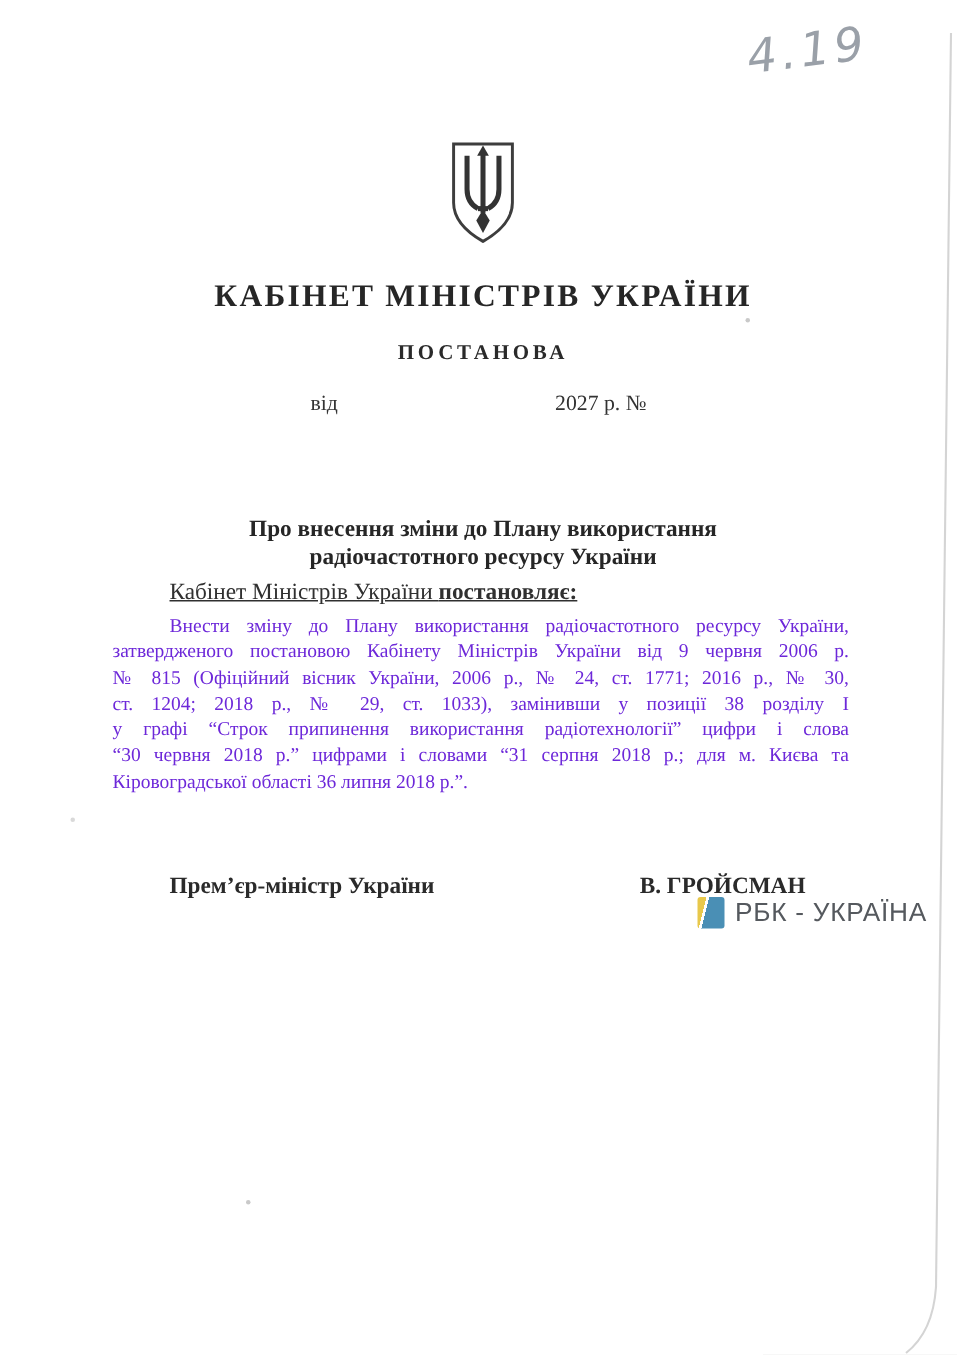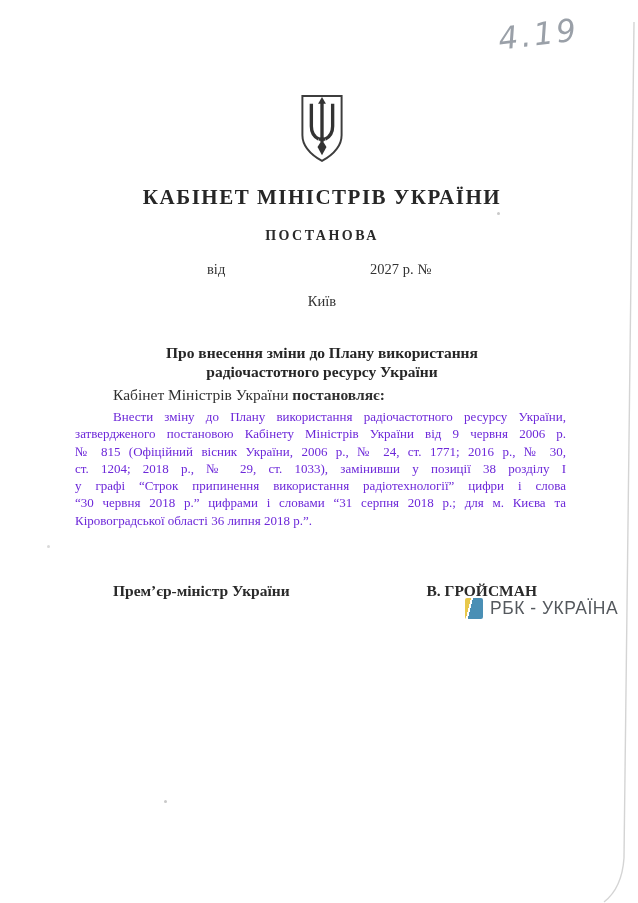--- a/index.html
+++ b/index.html
@@ -22,21 +22,21 @@
   .date-row{position:absolute;top:261px;left:0;width:638px;font-size:14.5px;color:#333;}
   .date-prefix{position:absolute;left:207px;}
   .date-value{position:absolute;left:370px;}
 
   .city{top:293px;font-size:14.5px;color:#333;}
 
   .subject{top:344px;font-size:15.5px;font-weight:700;line-height:18.5px;color:#262626;}
 
   
   .intro{position:absolute;left:75px;top:386px;width:491px;font-size:15.5px;color:#303030;}
-  .indent{padding-left:38px;}
+  .indent{padding-left:38px;text-decoration:underline;}
   .body-block{position:absolute;left:75px;top:408px;width:491px;font-size:13px;color:#6d28d9;}
   .jline{line-height:17.3px;text-align:justify;text-align-last:justify;white-space:normal;}
   .jline.first{padding-left:38px;}
   .jline.last{text-align-last:left;}
 
   .signature{position:absolute;left:75px;top:582px;width:462px;display:flex;
     justify-content:space-between;align-items:baseline;font-size:15.5px;font-weight:700;color:#2a2a2a;}
   .sig-title{padding-left:38px;}
 
   
@@ -71,21 +71,20 @@
   </div>
 
   <div class="center-col org-title">КАБІНЕТ МІНІСТРІВ УКРАЇНИ</div>
   <div class="center-col doc-type">ПОСТАНОВА</div>
 
   <div class="date-row">
     <span class="date-prefix">від</span>
     <span class="date-value">2027 р. №</span>
   </div>
 
-  <div class="center-col city">Київ</div>
 
   <div class="subject center-col">
     <div>Про внесення зміни до Плану використання</div>
     <div>радіочастотного ресурсу України</div>
   </div>
 
   <div class="intro indent">
     <span>Кабінет Міністрів України </span><b>постановляє:</b>
   </div>
 

